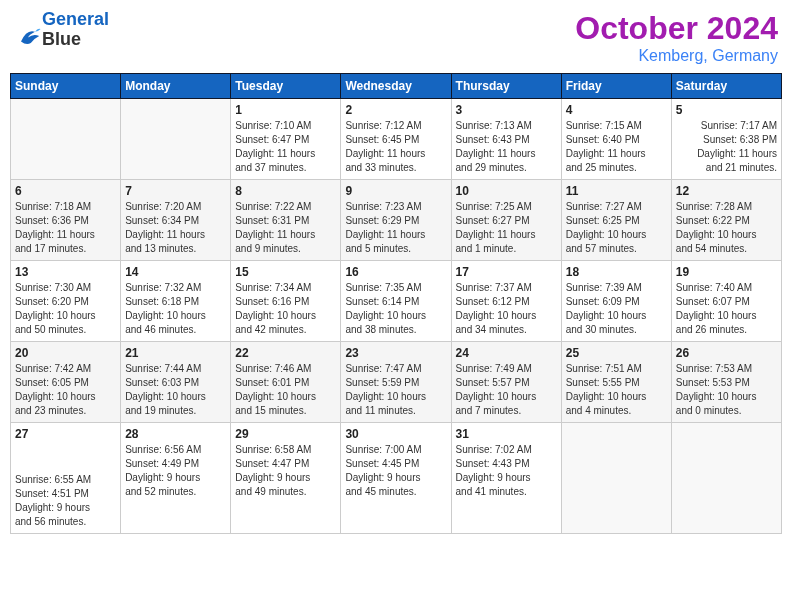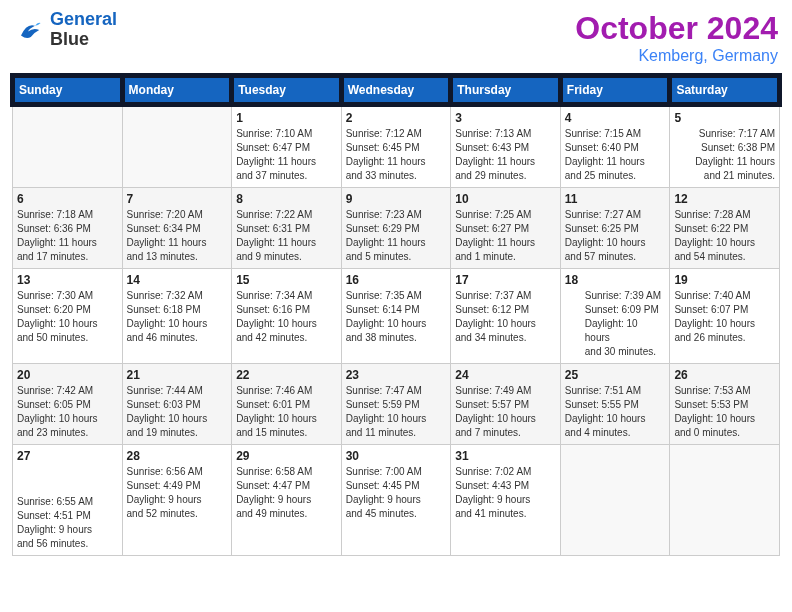--- a/index.html
+++ b/index.html
@@ -12,22 +12,22 @@
     }
     .header {
       display: flex;
       justify-content: space-between;
       align-items: flex-start;
       margin-bottom: 8px;
       padding: 0 4px;
     }
     .logo {
       display: flex;
-      align-items: center;
-      gap: 8px;
+      align-items: flex-end;
+      gap: 0;
     }
     .logo-text {
       font-size: 18px;
       font-weight: bold;
       color: #333;
       line-height: 1.1;
     }
     .logo-text span {
       color: #1565c0;
     }
@@ -51,21 +51,21 @@
       width: 100%;
       border-collapse: collapse;
       font-size: 11px;
     }
     thead th {
       background-color: #1565c0;
       color: #fff;
       padding: 5px 4px;
       text-align: left;
       font-size: 12px;
-      border: 5px solid #0f172a;
+      border: 1px solid #0f172a;
     }
     td {
       border: 1px solid #ccc;
       vertical-align: top;
       padding: 4px;
       width: 108px;
       min-height: 70px;
       background: #fff;
     }
     td.empty {
@@ -243,21 +243,21 @@
         </td>
         <td>
           <div class="day-num">17</div>
           <div class="day-detail" style="white-space: pre-line;">Sunrise: 7:37 AM
 Sunset: 6:12 PM
 Daylight: 10 hours
 and 34 minutes.</div>
         </td>
         <td>
           <div class="day-num">18</div>
-          <div class="day-detail" style="white-space: pre-line; margin-left: 20px;">Sunrise: 7:39 AM
+          <div class="day-detail" style="white-space: pre-line;">Sunrise: 7:39 AM
 Sunset: 6:09 PM
 Daylight: 10 hours
 and 30 minutes.</div>
         </td>
         <td>
           <div class="day-num">19</div>
           <div class="day-detail" style="white-space: pre-line;">Sunrise: 7:40 AM
 Sunset: 6:07 PM
 Daylight: 10 hours
 and 26 minutes.</div>

